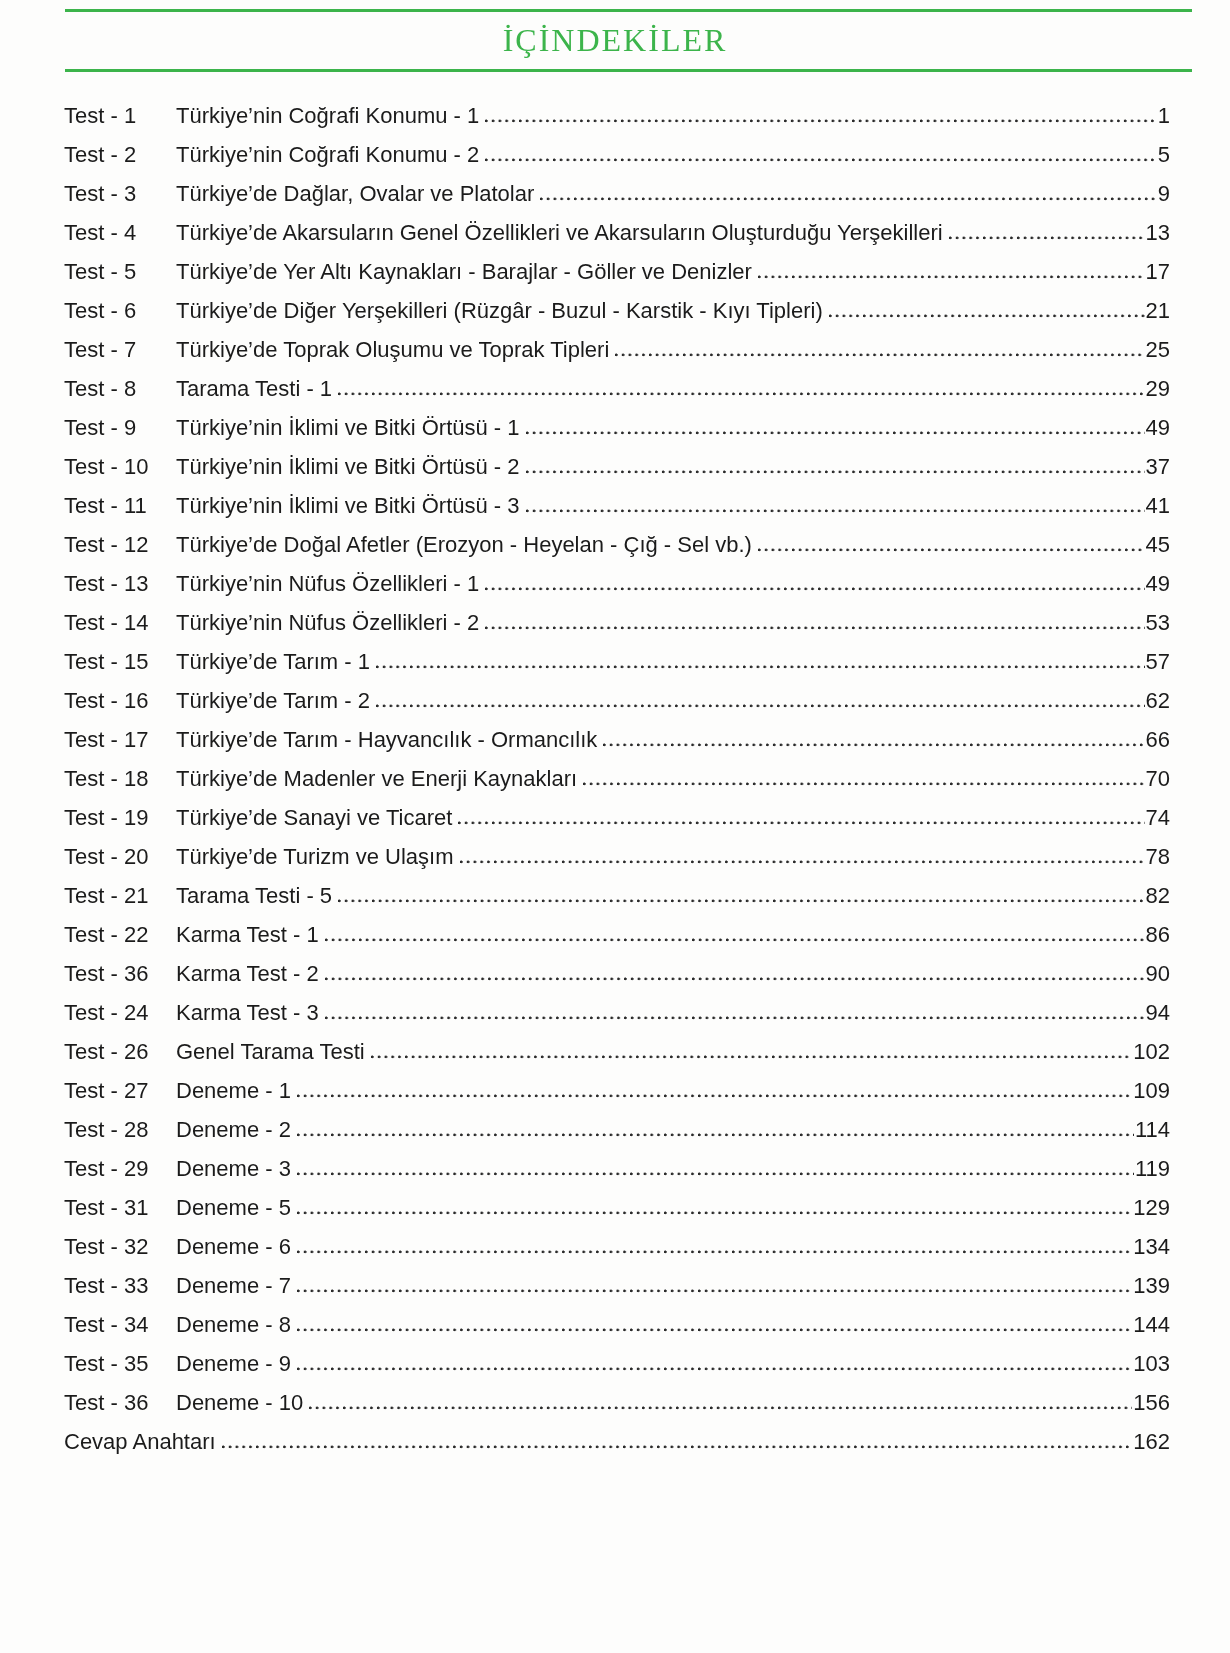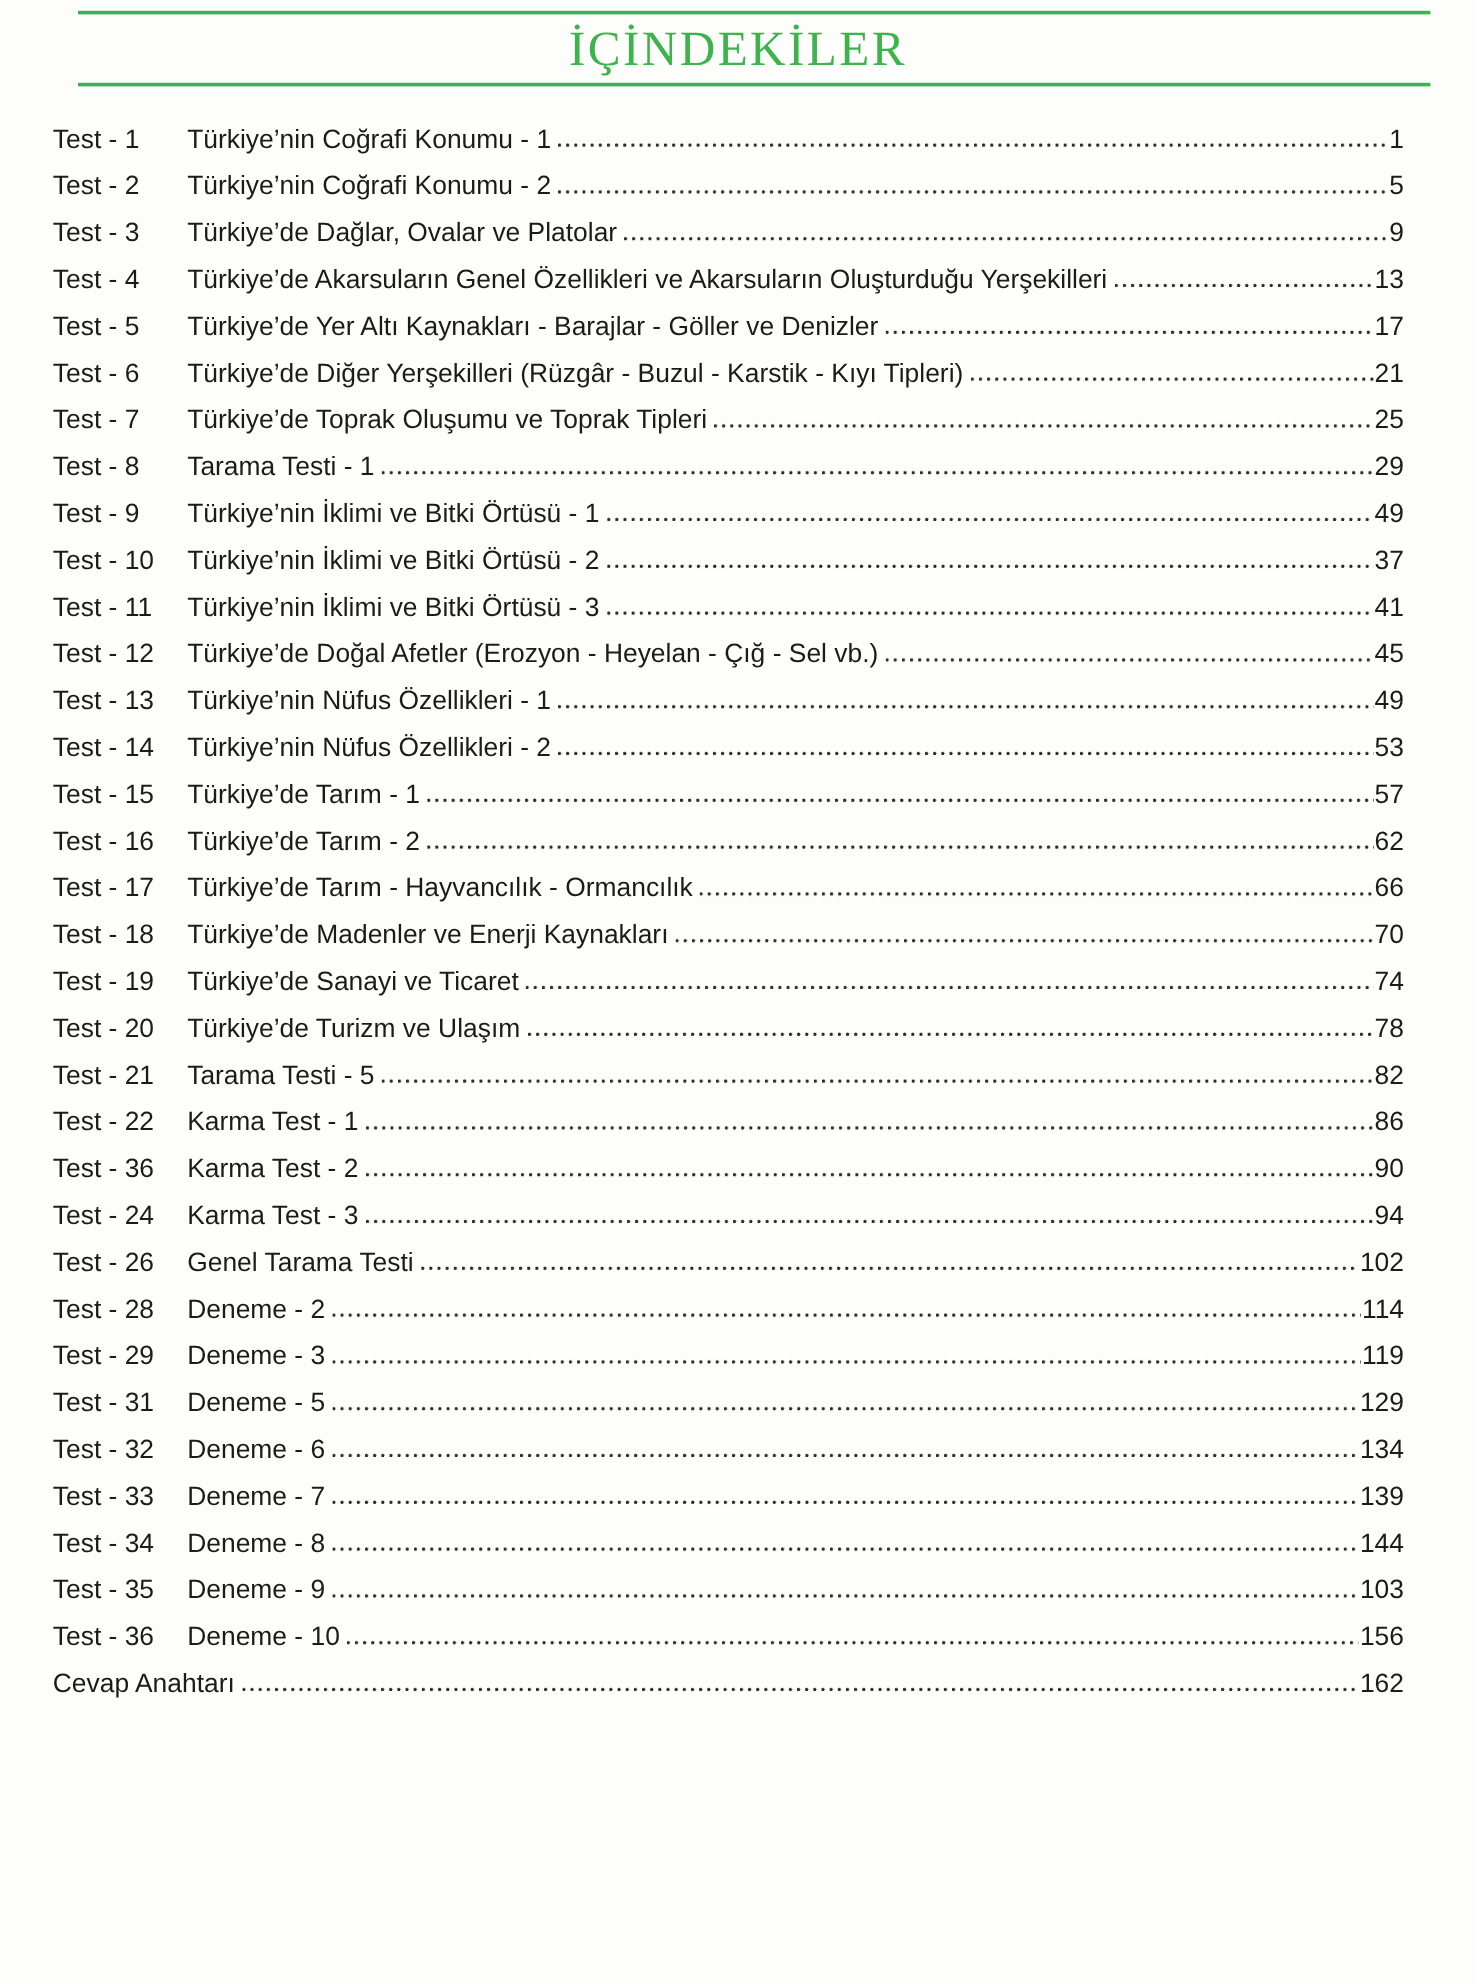--- a/index.html
+++ b/index.html
@@ -17,27 +17,27 @@
     height: 3px;
     background: var(--accent);
     margin-left: 65px;
     margin-right: 38px;
   }
   .page-title {
     margin: 0;
     text-align: center;
     font-family: "Liberation Serif", "DejaVu Serif", serif;
     font-weight: normal;
-    font-size: 41px;
+    font-size: 32px;
     line-height: 57px;
     letter-spacing: 2px;
     color: var(--accent);
   }
   .toc {
-    margin: 24px 60px 0 44px;
+    margin: 24px 60px 0 64px;
   }
   .toc-row {
     display: flex;
     align-items: baseline;
     height: 39px;
     line-height: 39px;
     font-size: 22px;
     white-space: nowrap;
   }
   .toc-label { flex: 0 0 112px; }
@@ -207,20 +207,26 @@
       <span class="toc-dots"></span>
       <span class="toc-page">94</span>
     </div>
       <div class="toc-row">
       <span class="toc-label">Test - 26</span>
       <span class="toc-title">Genel Tarama Testi</span>
       <span class="toc-dots"></span>
       <span class="toc-page">102</span>
     </div>
       <div class="toc-row">
+      <span class="toc-label">Test - 27</span>
+      <span class="toc-title">Deneme - 1</span>
+      <span class="toc-dots"></span>
+      <span class="toc-page">109</span>
+    </div>
+      <div class="toc-row">
       <span class="toc-label">Test - 28</span>
       <span class="toc-title">Deneme - 2</span>
       <span class="toc-dots"></span>
       <span class="toc-page">114</span>
     </div>
       <div class="toc-row">
       <span class="toc-label">Test - 29</span>
       <span class="toc-title">Deneme - 3</span>
       <span class="toc-dots"></span>
       <span class="toc-page">119</span>

